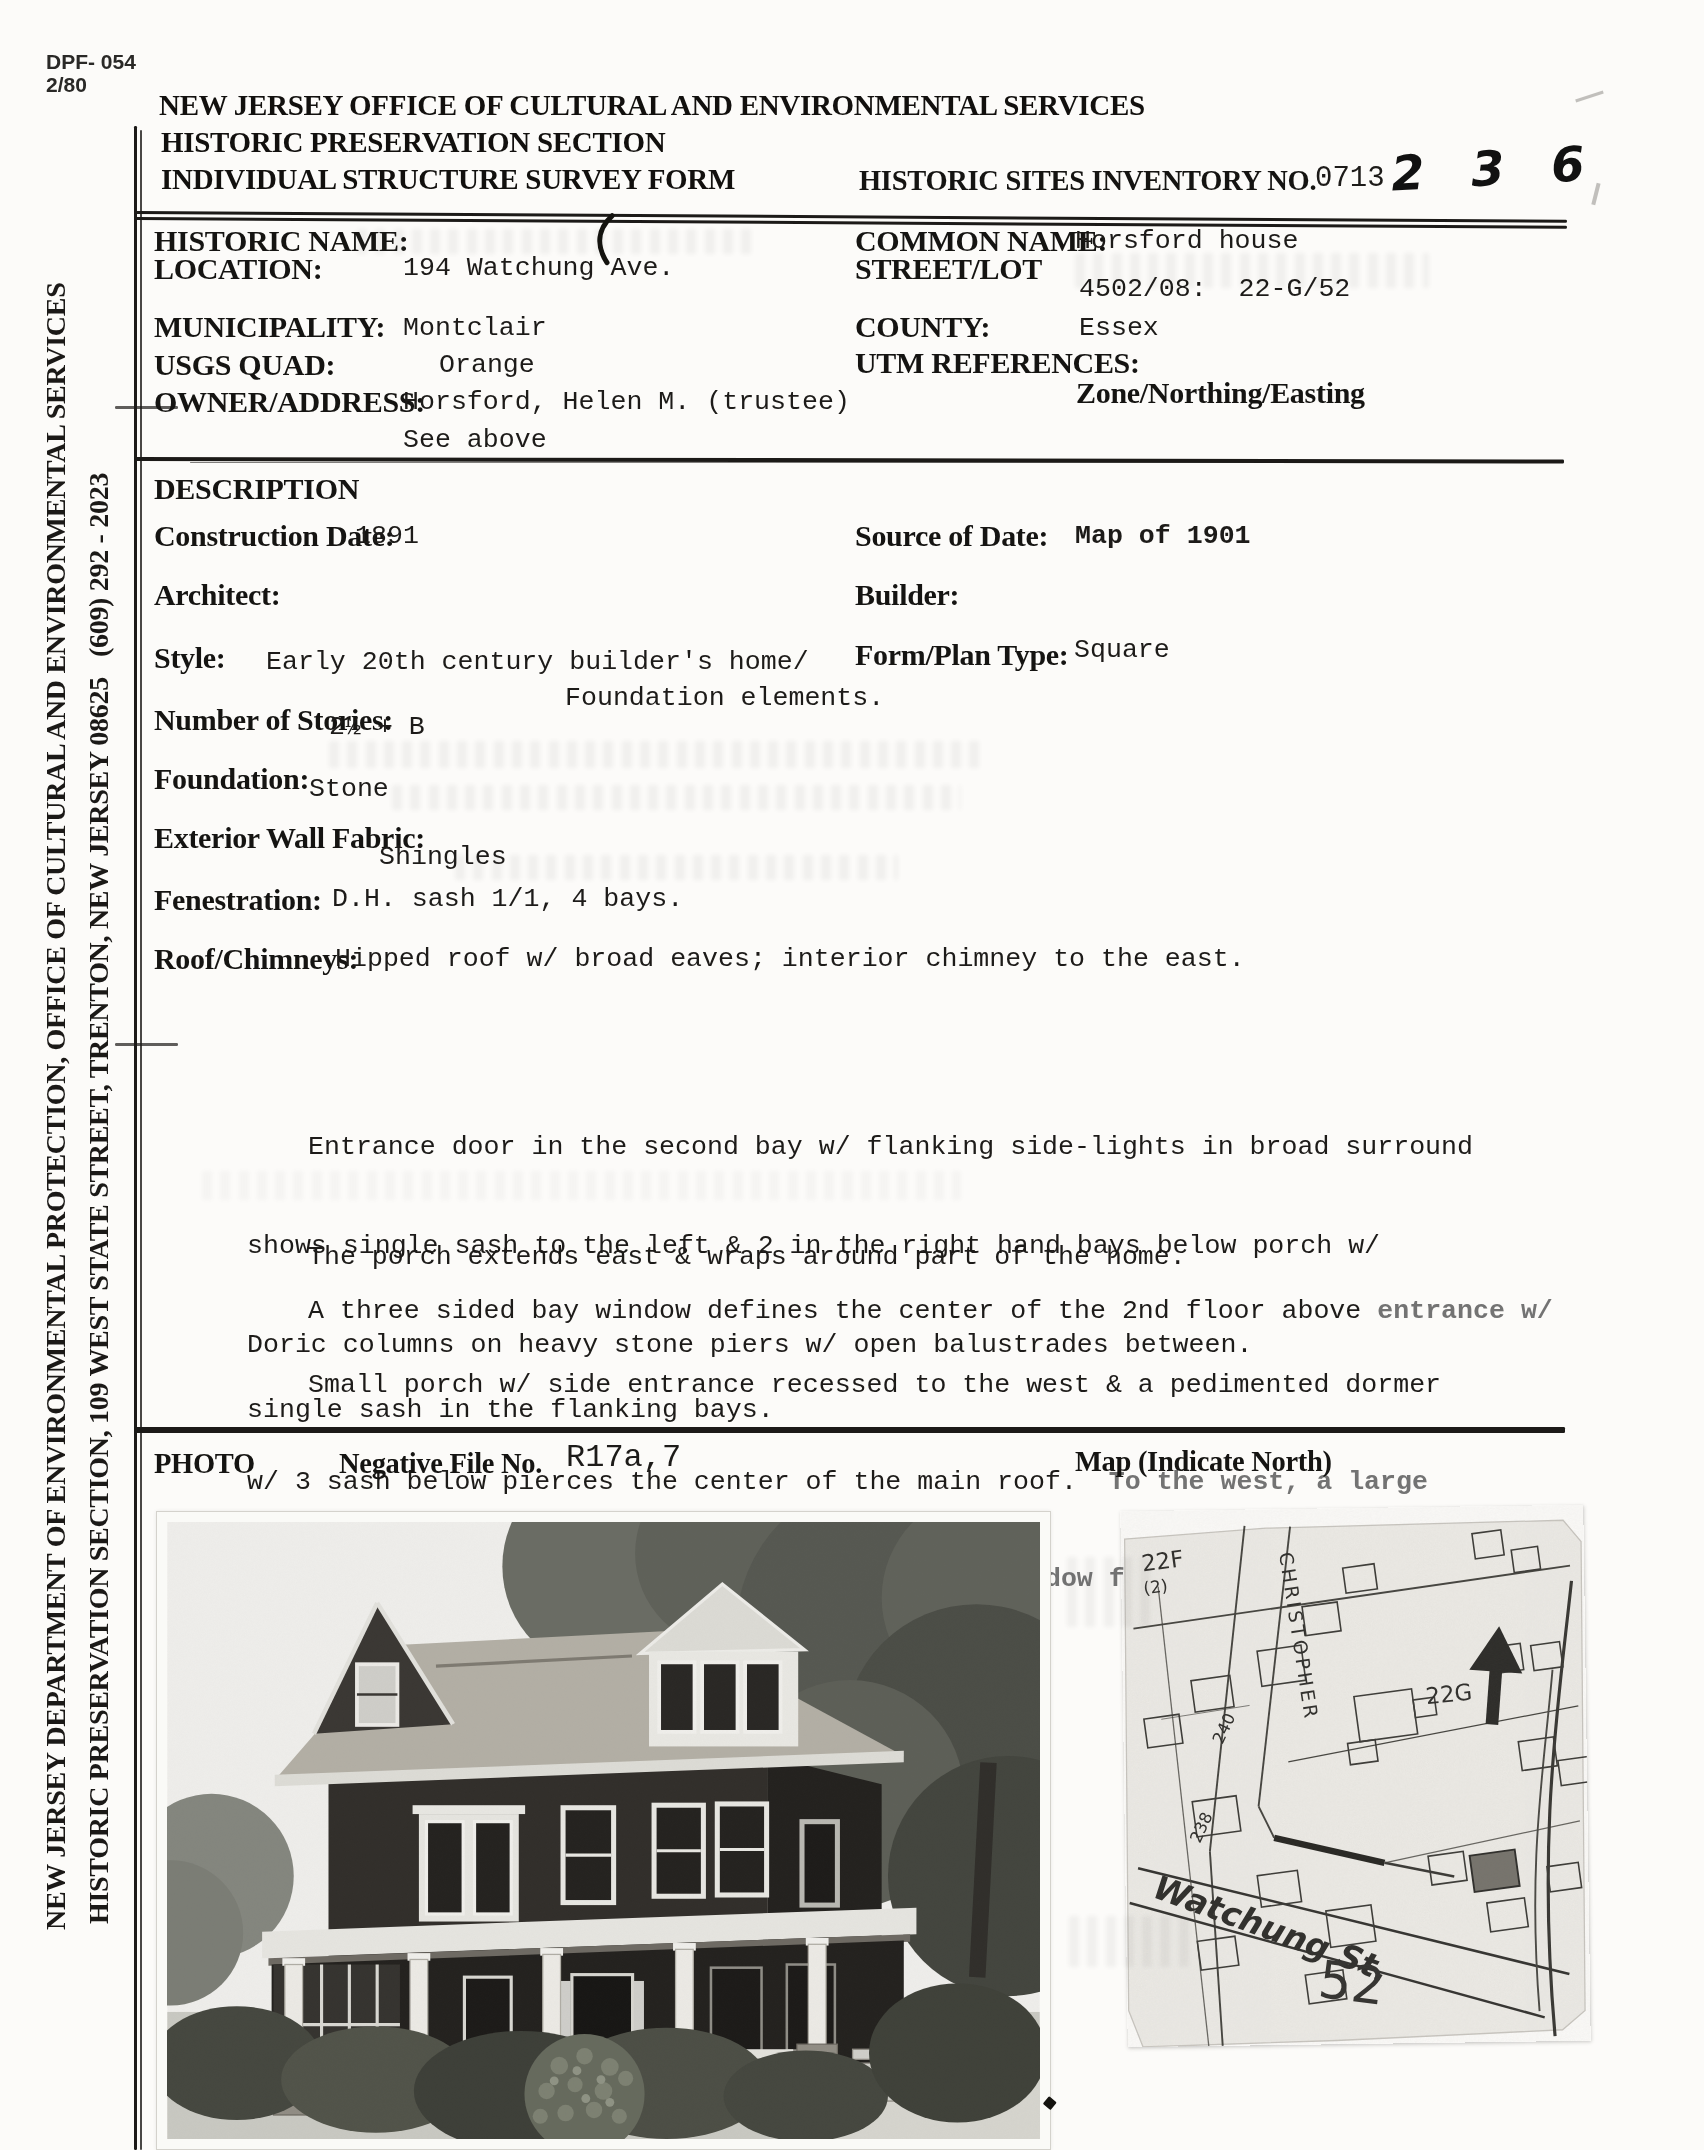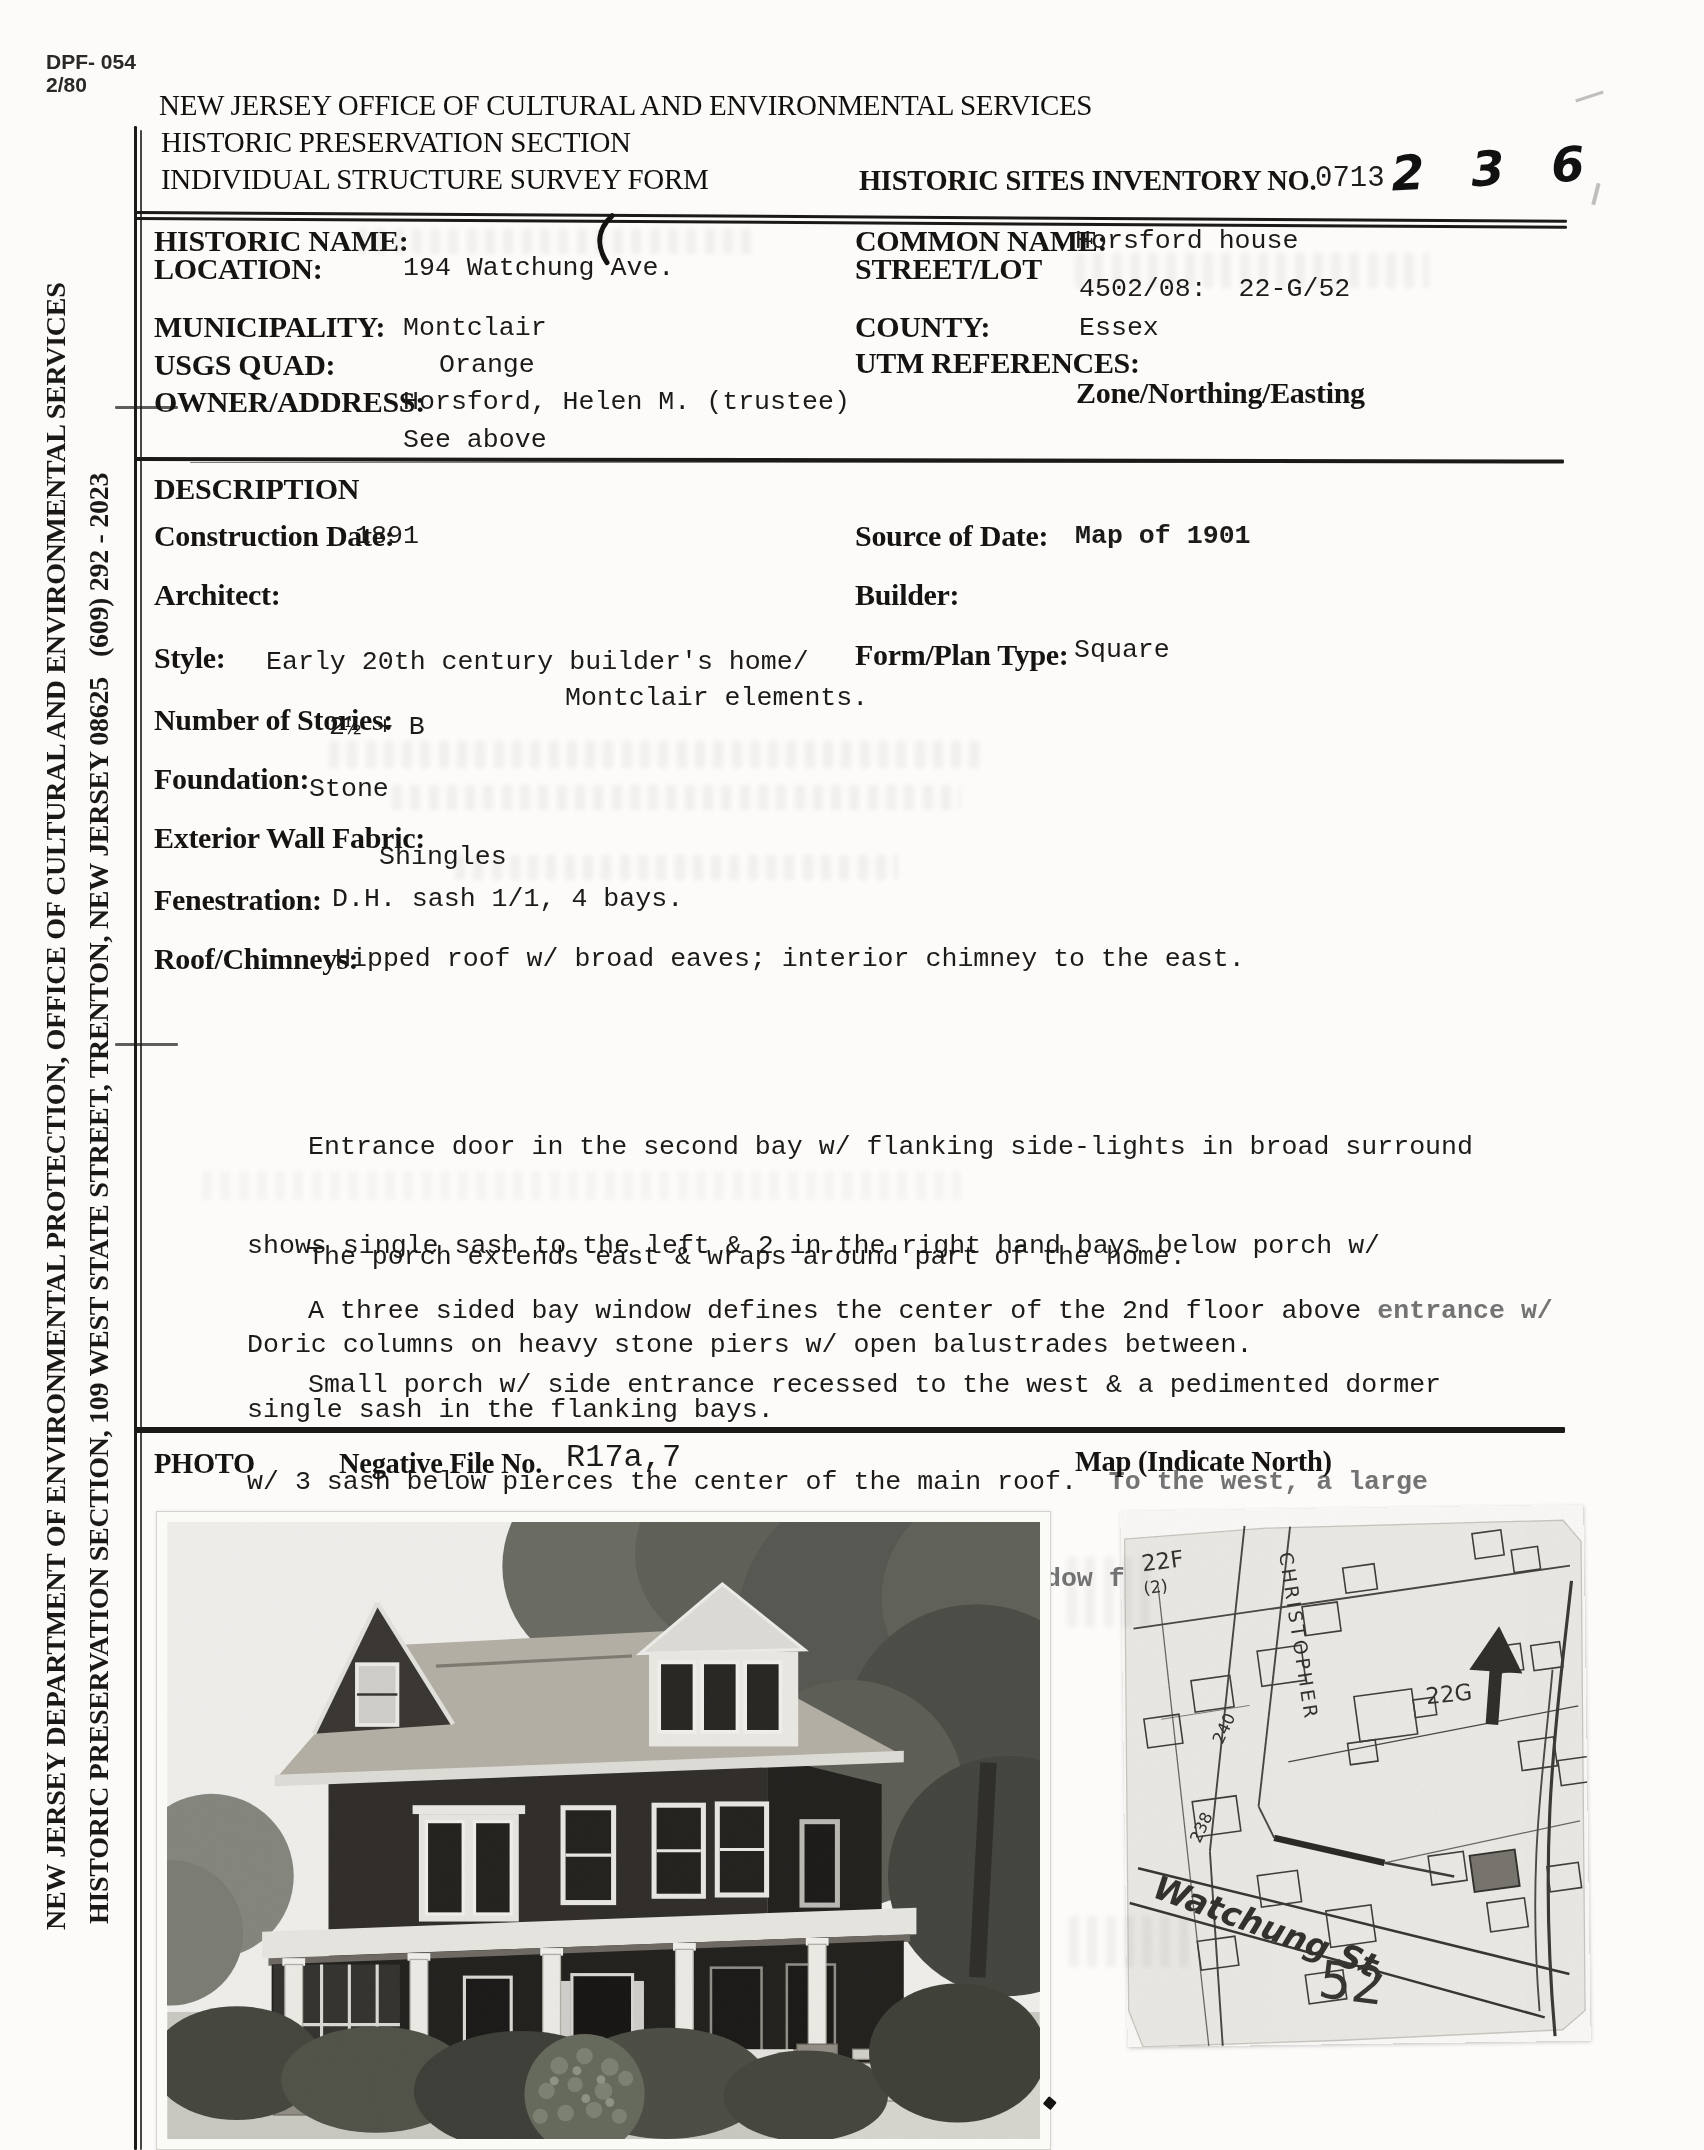--- a/index.html
+++ b/index.html
@@ -5,21 +5,21 @@
   html,body{margin:0;padding:0;background:#e9e7e2;}
   #page{
     position:relative;width:1704px;height:2151px;background:#fcfbf9;
     font-family:"Liberation Serif",serif;color:#171513;overflow:hidden;
   }
   .abs{position:absolute;}
   
   .lb{font-family:"Liberation Serif",serif;font-weight:700;font-size:30px;
       color:#151412;white-space:pre;letter-spacing:-0.3px;line-height:1.05;}
   .lb.sm{font-size:28.5px;}
-  .hdr{font-family:"Liberation Serif",serif;font-weight:400;font-size:29px;
+  .hdr{font-family:"Liberation Serif",serif;font-weight:700;font-size:29px;
        color:#12100e;white-space:pre;letter-spacing:-0.3px;}
   .meta{font-family:"Liberation Sans",sans-serif;font-weight:700;font-size:21px;
         color:#2a2927;line-height:1.08;}
   
   .tw{font-family:"Liberation Mono","DejaVu Sans Mono",monospace;font-size:26.6px;
       color:#1d1b19;white-space:pre;line-height:33px;}
   .tw b{font-weight:700;color:#737373;}
   .hand{font-family:"DejaVu Sans",sans-serif;font-style:italic;font-weight:700;color:#111;}
   
   .rule{background:#1c1a18;border-radius:1.3px;}
@@ -102,21 +102,21 @@
   <div class="abs lb" style="left:154px;top:520px;">Construction Date:</div>
   <div class="abs tw" style="left:355px;top:520px;">1891</div>
   <div class="abs lb" style="left:855px;top:520px;">Source of Date:</div>
   <div class="abs tw" style="left:1075px;top:520px;font-weight:700;">Map of 1901</div>
 
   <div class="abs lb" style="left:154px;top:579px;">Architect:</div>
   <div class="abs lb" style="left:855px;top:579px;">Builder:</div>
 
   <div class="abs lb" style="left:154px;top:642px;">Style:</div>
   <div class="abs tw" style="left:266px;top:646px;">Early 20th century builder's home/</div>
-  <div class="abs tw" style="left:565px;top:682px;">Montclair elements.</div>
+  <div class="abs tw" style="left:565px;top:682px;">Foundation elements.</div>
   <div class="abs lb" style="left:855px;top:639px;">Form/Plan Type:</div>
   <div class="abs tw" style="left:1074px;top:634px;">Square</div>
 
   <div class="abs lb" style="left:154px;top:704px;">Number of Stories:</div>
   <div class="abs tw" style="left:329px;top:711px;">2½ + B</div>
 
   <div class="abs ghost" style="left:329px;top:741px;width:651px;height:26.6px;"></div>
   <div class="abs ghost" style="left:392px;top:785px;width:569px;height:25px;"></div>
 
   <div class="abs lb" style="left:154px;top:763px;">Foundation:</div>

